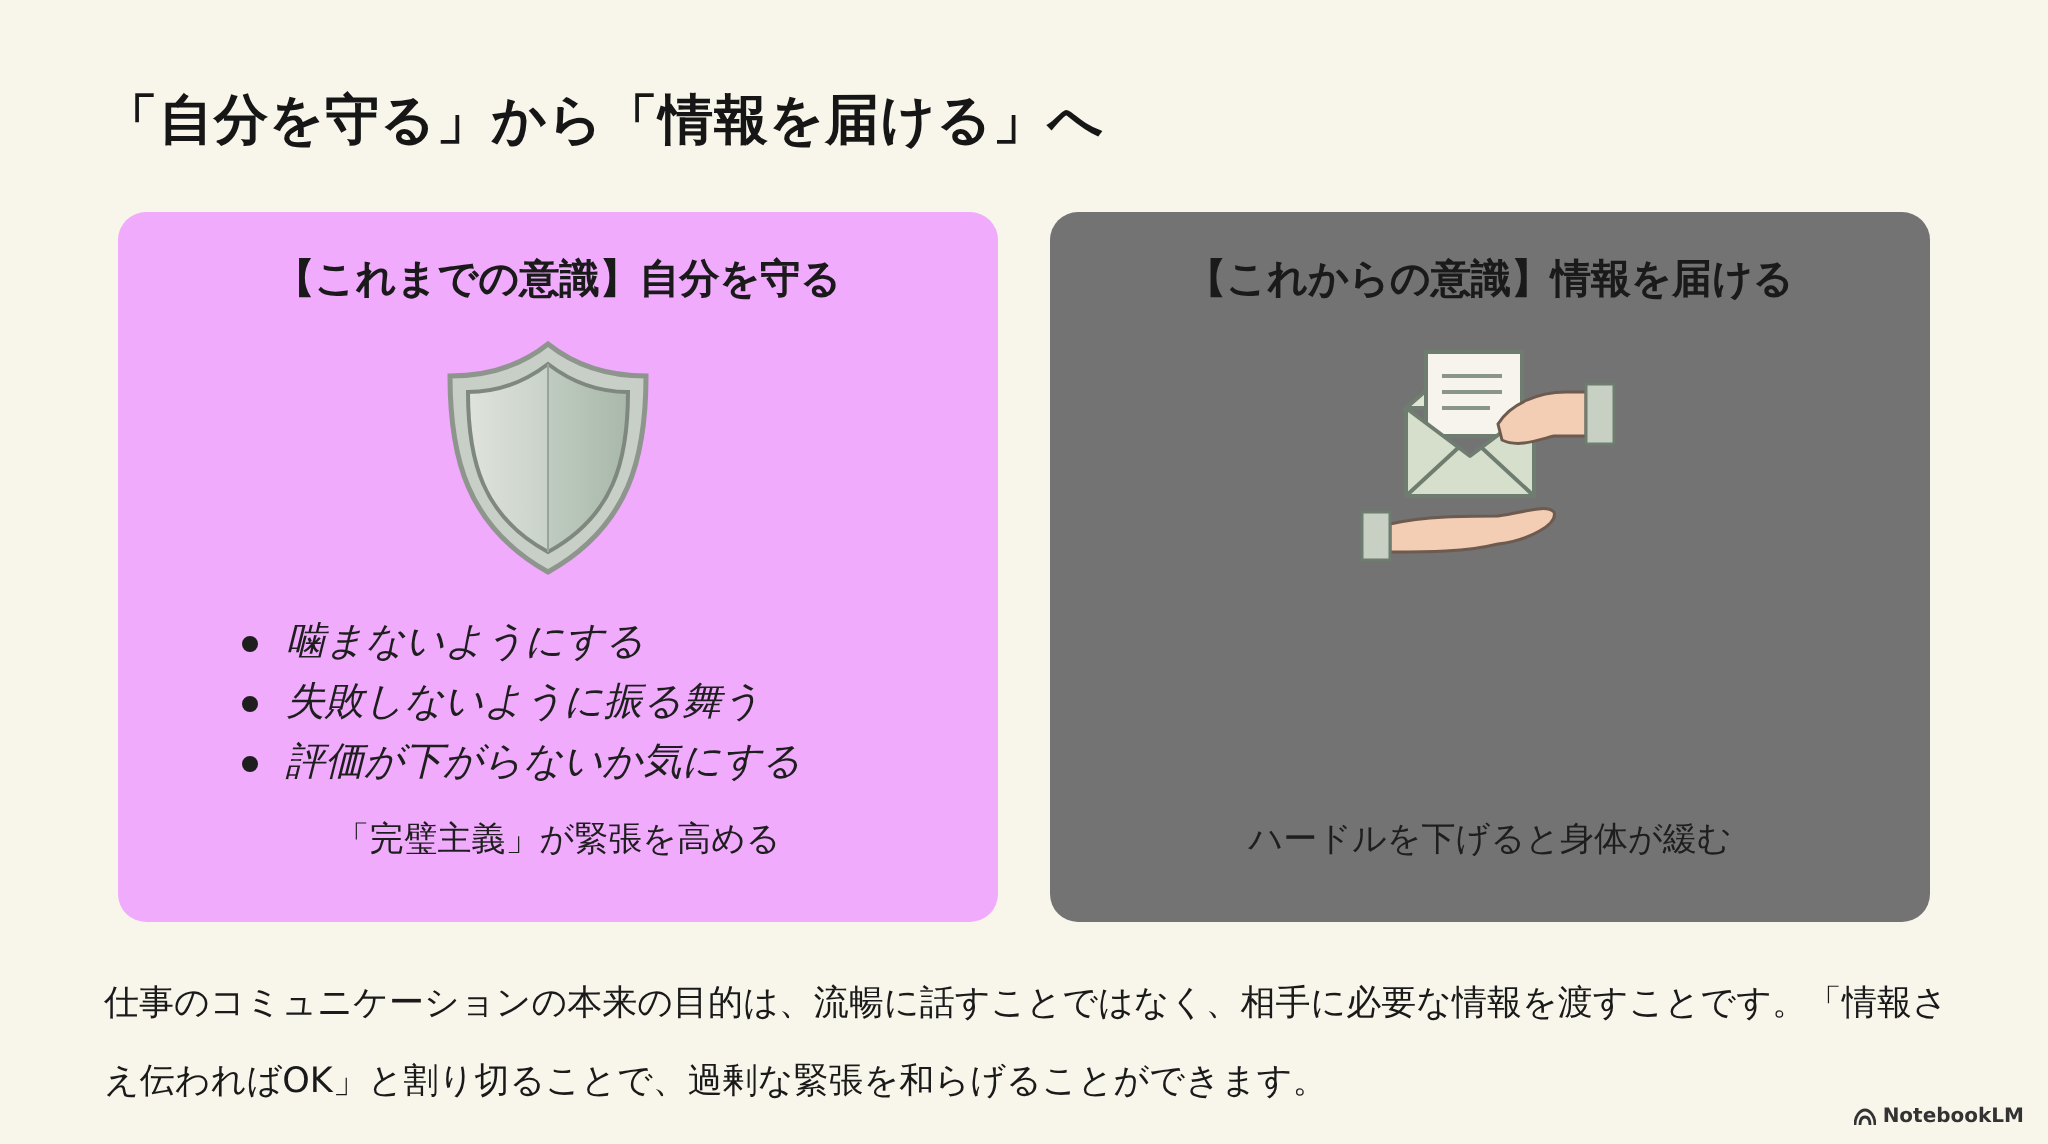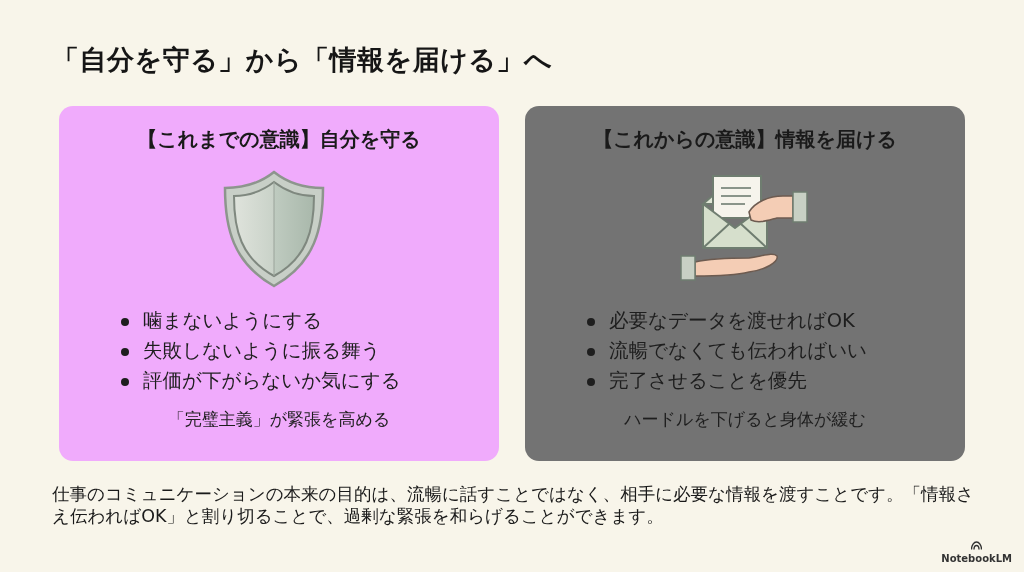--- a/index.html
+++ b/index.html
@@ -23,41 +23,41 @@
   .card.right { left: 525px; background: #737373; }
   .card-title {
     position: absolute; top: 20px; left: 0; right: 0;
     text-align: center; font-size: 20px; font-weight: bold; color: #1a1a1a;
   }
   .illus { position: absolute; }
   .card.left .illus { left: 160px; top: 62px; width: 110px; height: 122px; }
   .card.right .illus { left: 148px; top: 60px; width: 150px; height: 125px; }
   .bullets {
     position: absolute; top: 200px; left: 0; right: 0;
-    list-style: none; font-size: 19.5px; line-height: 30px;
+    list-style: none; font-size: 19.5px; line-height: 30px; font-style: italic;
   }
   .card.left .bullets { left: 62px; }
   .card.right .bullets { left: 62px; }
   .bullets li { position: relative; padding-left: 22px; white-space: nowrap; }
   .bullets li::before {
     content: ""; position: absolute; left: 0; top: 12px;
     width: 8px; height: 8px; border-radius: 50%; background: #1e1e1e;
   }
   .caption {
     position: absolute; top: 302px; left: 0; right: 0;
     text-align: center; font-size: 17px; color: #1e1e1e;
   }
   .summary {
     position: absolute; left: 52px; top: 483px; width: 930px;
-    font-size: 17.5px; line-height: 22px; color: #1a1a1a;
+    font-size: 17.5px; line-height: 39px; color: #1a1a1a;
   }
   .brand {
     position: absolute; right: 12px; bottom: 8px;
     font-size: 10px; font-weight: bold; color: #333;
-    display: flex; align-items: center; gap: 3px; flex-direction: column;
+    display: flex; align-items: center; gap: 3px;
   }
   .brand svg { width: 11px; height: 9px; }
 </style>
 </head>
 <body>
 
 <div class="slide">
   <h1 class="title">「自分を守る」から「情報を届ける」へ</h1>
 
   <div class="card left">
@@ -104,25 +104,20 @@
         <path d="M30 38 L30 82 L94 82 L94 38 L62 62 Z" fill="#d6dfcc" stroke="#6f7d70" stroke-width="2" stroke-linejoin="round"></path>
         <path d="M30 82 L56 58 M94 82 L68 58" stroke="#6f7d70" stroke-width="2"></path>
 
         <path d="M76 46 C82 36 96 30 110 30 L120 30 L120 52 L104 52 C96 54 86 58 78 54 Z" fill="#f4cdb5" stroke="#6d5b50" stroke-width="1.5"></path>
         <rect x="120" y="26" width="14" height="30" fill="#c8d0c4" stroke="#6f7d70" stroke-width="1.5"></rect>
 
         <path d="M22 96 C40 92 60 92 76 92 C90 90 100 86 104 90 C106 96 92 104 76 106 C60 110 40 110 22 110 Z" fill="#f4cdb5" stroke="#6d5b50" stroke-width="1.5"></path>
         <rect x="8" y="90" width="14" height="24" fill="#c8d0c4" stroke="#6f7d70" stroke-width="1.5"></rect>
       </svg>
     </div>
-    <ul class="bullets">
-      <li>必要なデータを渡せればOK</li>
-      <li>流暢でなくても伝わればいい</li>
-      <li>完了させることを優先</li>
-    </ul>
     <div class="caption">ハードルを下げると身体が緩む</div>
   </div>
 
   <p class="summary">仕事のコミュニケーションの本来の目的は、流暢に話すことではなく、相手に必要な情報を渡すことです。「情報さえ伝わればOK」と割り切ることで、過剰な緊張を和らげることができます。</p>
 
   <div class="brand">
     <svg viewBox="0 0 11 9">
       <path d="M0.5 8.5 C0.5 4 3 1 5.5 1 C8 1 10.5 4 10.5 8.5" fill="none" stroke="#333" stroke-width="1.4"></path>
       <path d="M3 8.5 C3 6 4 4.5 5.5 4.5 C7 4.5 8 6 8 8.5" fill="none" stroke="#333" stroke-width="1.4"></path>
     </svg>

